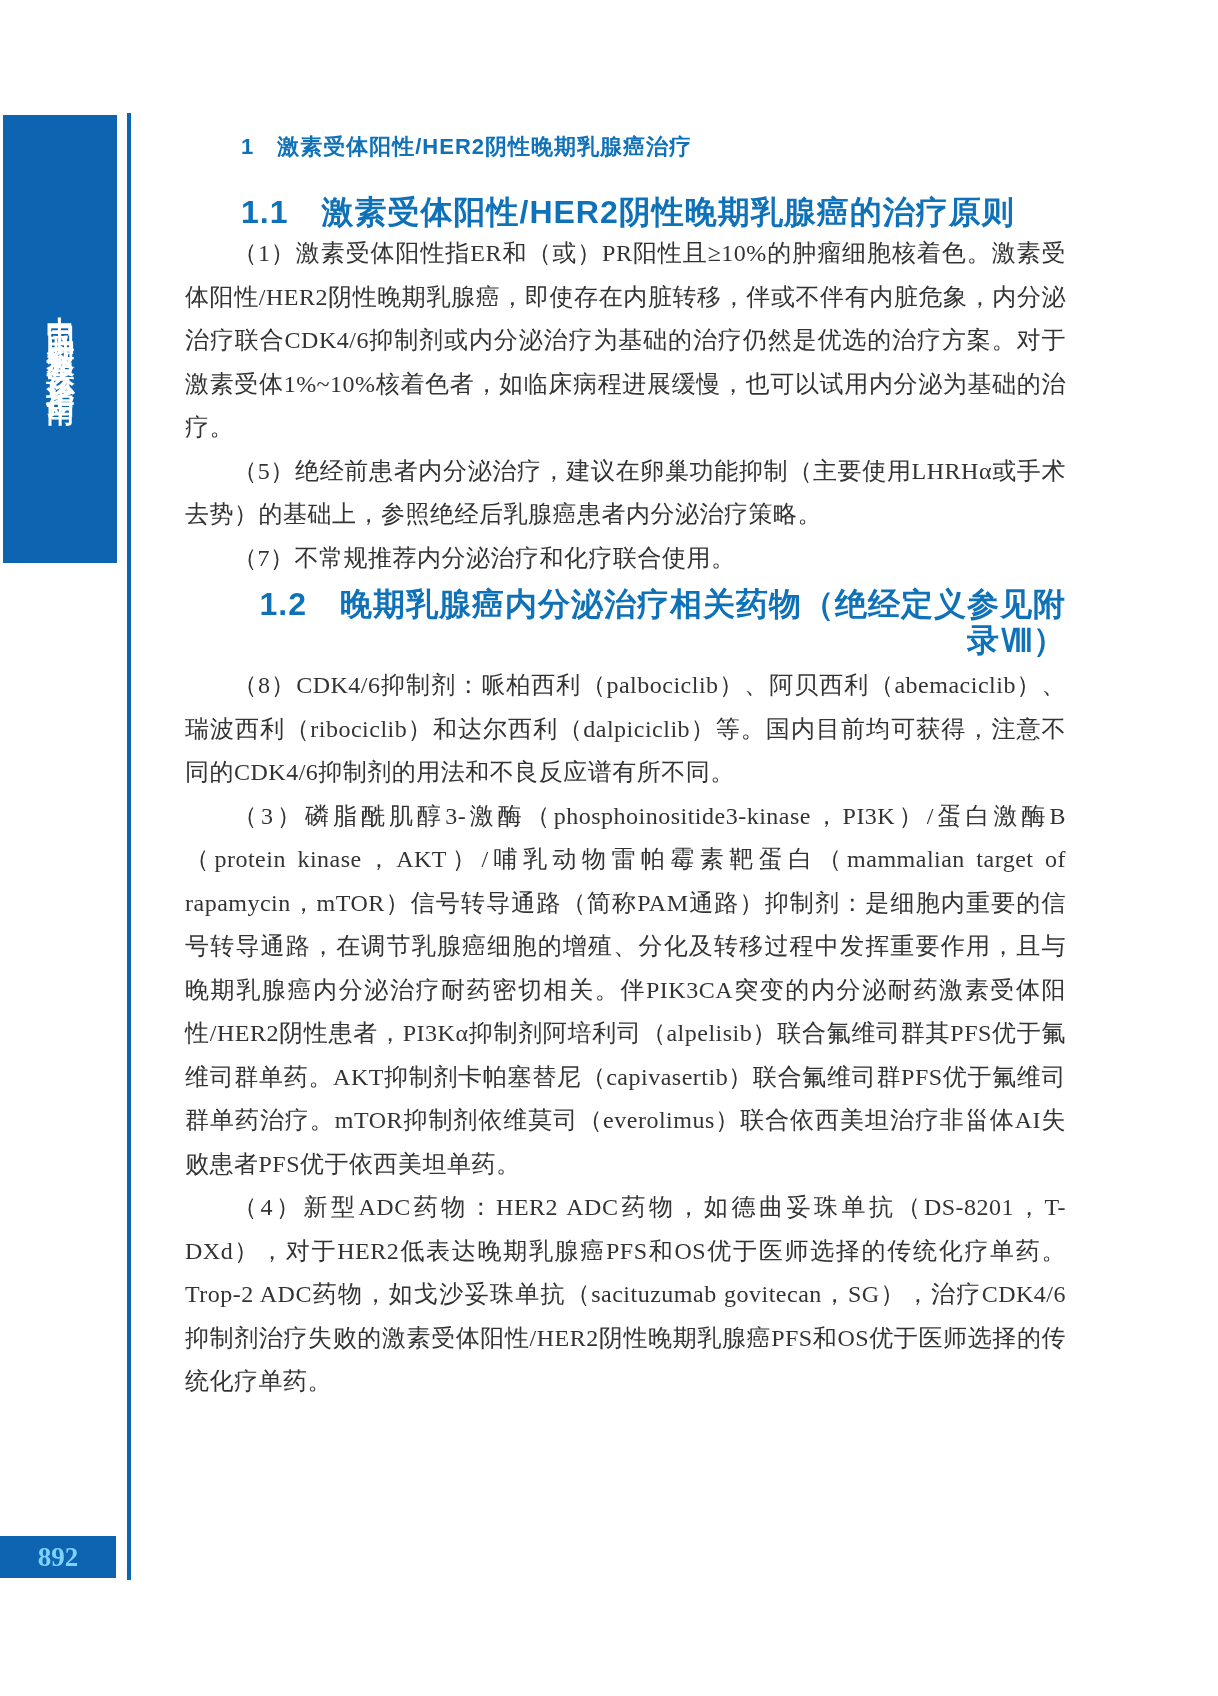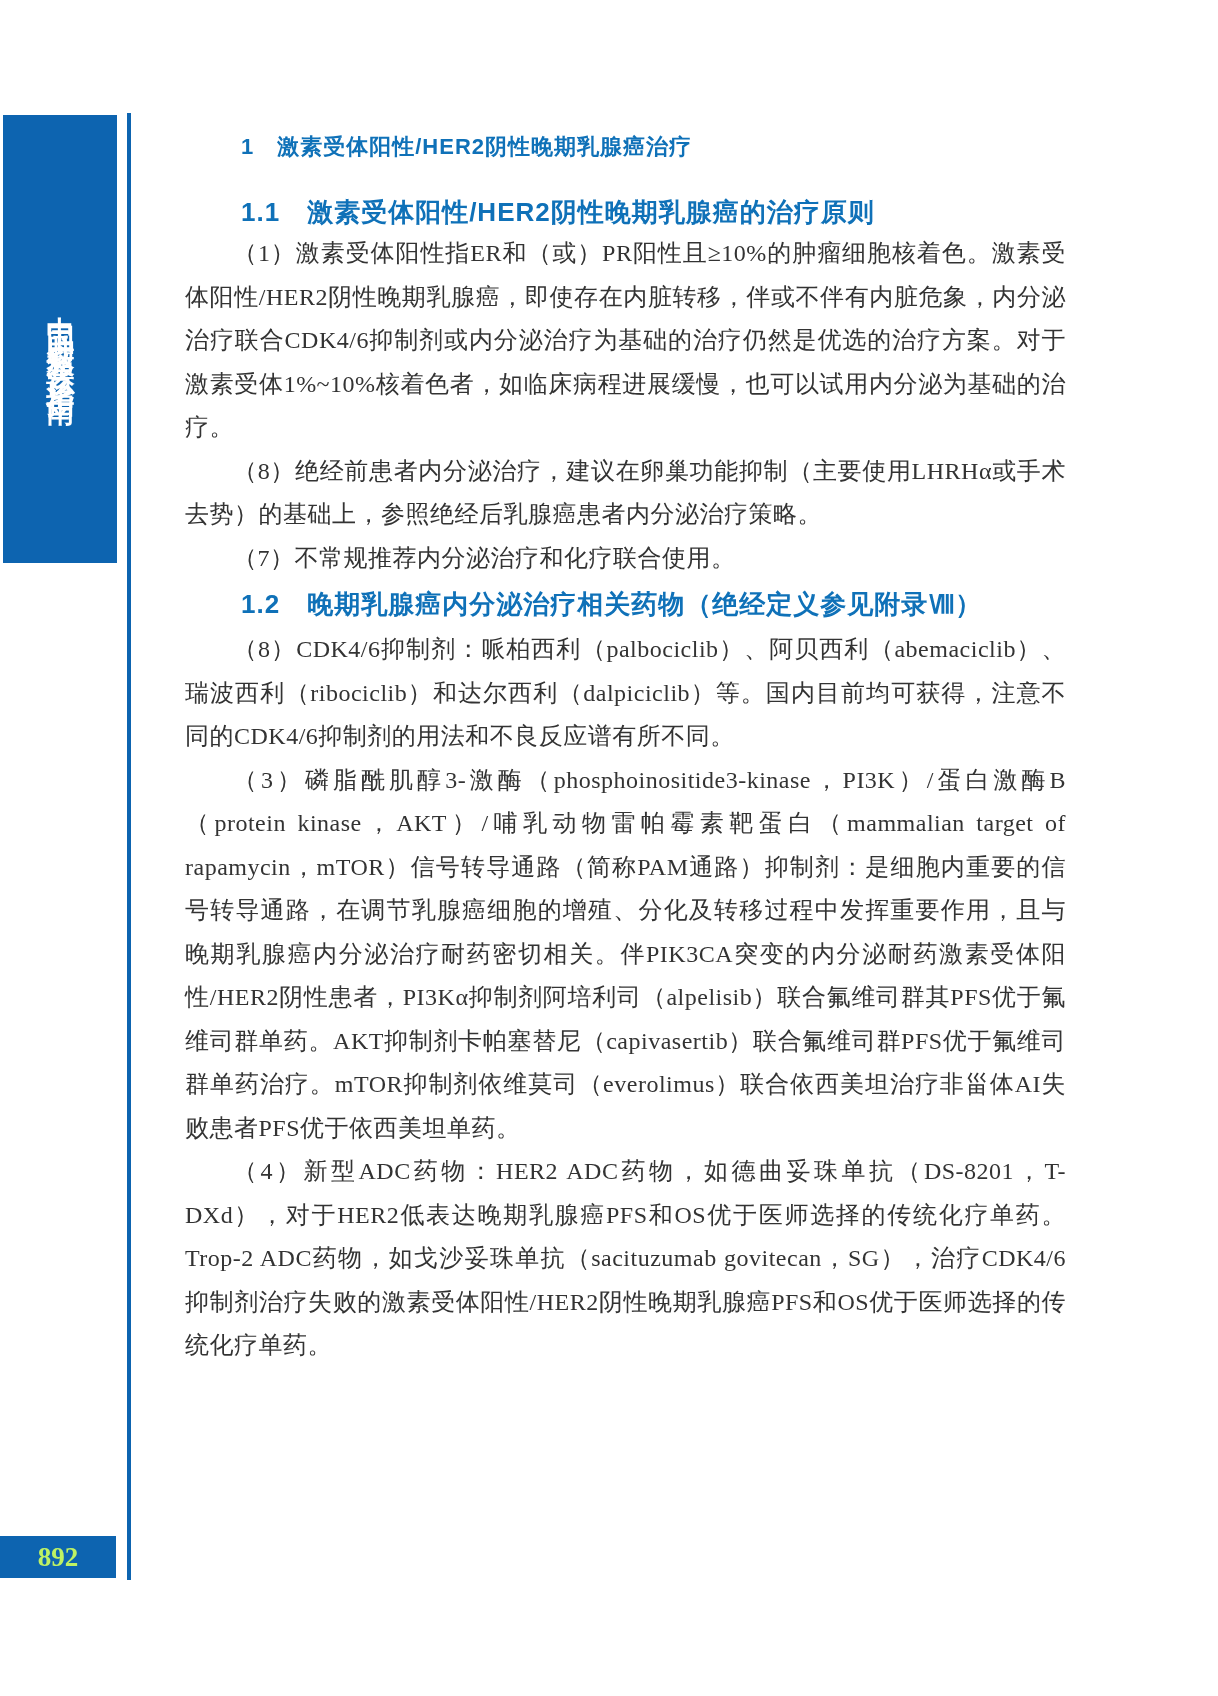--- a/index.html
+++ b/index.html
@@ -47,21 +47,21 @@
   }
 
   
   .page-badge {
     position: absolute;
     left: 0;
     top: 1536px;
     width: 116px;
     height: 42px;
     background: #0d64b0;
-    color: #bef264;
+    color: #7dd3fc;
     font-family: "Liberation Serif", serif;
     font-weight: bold;
     font-size: 27px;
     display: flex;
     align-items: center;
     justify-content: center;
   }
 
   
   .content {
@@ -78,28 +78,29 @@
     font-size: 22px;
     line-height: 38px;
     letter-spacing: 1px;
     margin: 0 0 28px 0;
     padding-left: 56px;
   }
   .section-heading {
     font-family: "Liberation Sans", sans-serif;
     font-weight: bold;
     color: #0f71b8;
-    font-size: 26px;
+    font-size: 32px;
     line-height: 36px;
     letter-spacing: 1px;
     margin: 0 0 2px 0;
     padding-left: 56px;
   }
   .section-heading.second {
     margin: 6px 0 6px 0;
+    text-align: right;
   }
   .content p {
     font-size: 24px;
     line-height: 43.5px;
     letter-spacing: 0.5px;
     text-align: justify;
     text-indent: 2em;
     margin: 0;
   }
 </style>
@@ -114,20 +115,20 @@
 
 <div class="page-badge">
   <span>892</span>
 </div>
 
 <main class="content">
   <h1 class="chapter-heading">1　激素受体阳性/HER2阴性晚期乳腺癌治疗</h1>
 
   <h2 class="section-heading">1.1　激素受体阳性/HER2阴性晚期乳腺癌的治疗原则</h2>
   <p>（1）激素受体阳性指ER和（或）PR阳性且≥10%的肿瘤细胞核着色。激素受体阳性/HER2阴性晚期乳腺癌，即使存在内脏转移，伴或不伴有内脏危象，内分泌治疗联合CDK4/6抑制剂或内分泌治疗为基础的治疗仍然是优选的治疗方案。对于激素受体1%~10%核着色者，如临床病程进展缓慢，也可以试用内分泌为基础的治疗。</p>
-  <p>（8）绝经前患者内分泌治疗，建议在卵巢功能抑制（主要使用LHRHα或手术去势）的基础上，参照绝经后乳腺癌患者内分泌治疗策略。</p>
+  <p>（5）绝经前患者内分泌治疗，建议在卵巢功能抑制（主要使用LHRHα或手术去势）的基础上，参照绝经后乳腺癌患者内分泌治疗策略。</p>
   <p>（7）不常规推荐内分泌治疗和化疗联合使用。</p>
 
   <h2 class="section-heading second">1.2　晚期乳腺癌内分泌治疗相关药物（绝经定义参见附录Ⅷ）</h2>
   <p>（8）CDK4/6抑制剂：哌柏西利（palbociclib）、阿贝西利（abemaciclib）、瑞波西利（ribociclib）和达尔西利（dalpiciclib）等。国内目前均可获得，注意不同的CDK4/6抑制剂的用法和不良反应谱有所不同。</p>
   <p>（3）磷脂酰肌醇3-激酶（phosphoinositide3-kinase，PI3K）/蛋白激酶B（protein kinase，AKT）/哺乳动物雷帕霉素靶蛋白（mammalian target of rapamycin，mTOR）信号转导通路（简称PAM通路）抑制剂：是细胞内重要的信号转导通路，在调节乳腺癌细胞的增殖、分化及转移过程中发挥重要作用，且与晚期乳腺癌内分泌治疗耐药密切相关。伴PIK3CA突变的内分泌耐药激素受体阳性/HER2阴性患者，PI3Kα抑制剂阿培利司（alpelisib）联合氟维司群其PFS优于氟维司群单药。AKT抑制剂卡帕塞替尼（capivasertib）联合氟维司群PFS优于氟维司群单药治疗。mTOR抑制剂依维莫司（everolimus）联合依西美坦治疗非甾体AI失败患者PFS优于依西美坦单药。</p>
   <p>（4）新型ADC药物：HER2 ADC药物，如德曲妥珠单抗（DS-8201，T-DXd），对于HER2低表达晚期乳腺癌PFS和OS优于医师选择的传统化疗单药。Trop-2 ADC药物，如戈沙妥珠单抗（sacituzumab govitecan，SG），治疗CDK4/6抑制剂治疗失败的激素受体阳性/HER2阴性晚期乳腺癌PFS和OS优于医师选择的传统化疗单药。</p>
 </main>
 
 </body></html>

